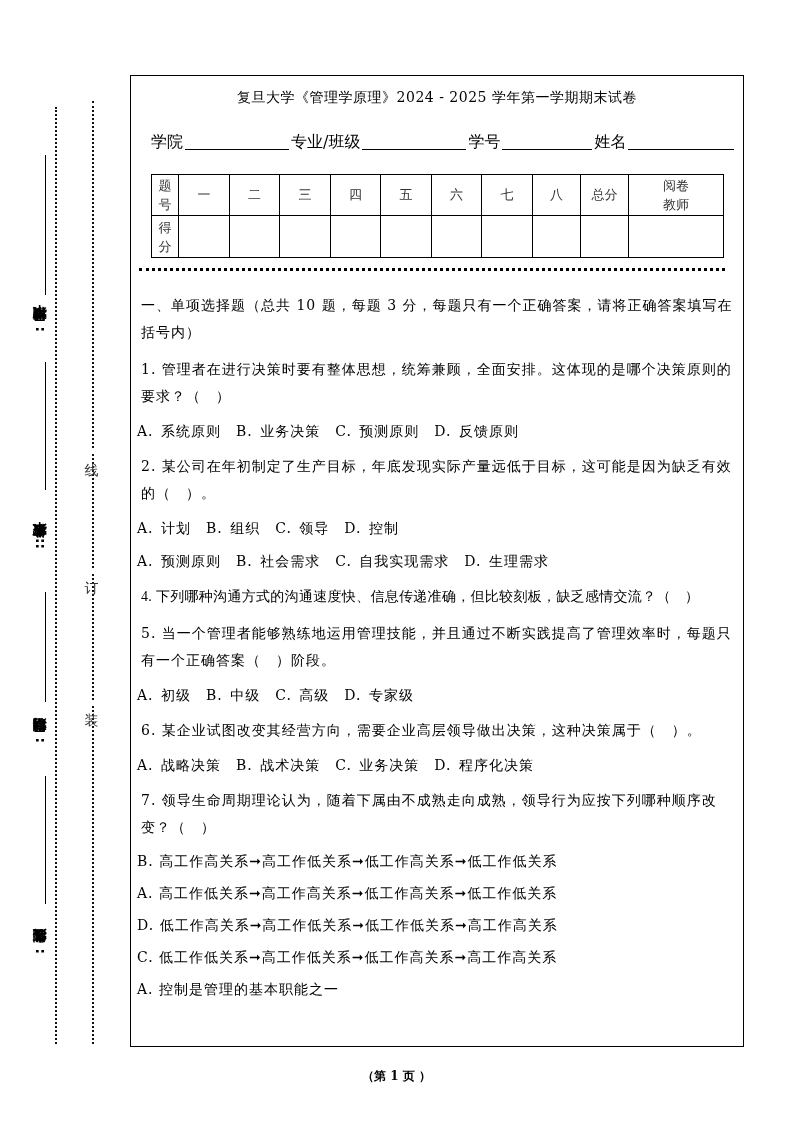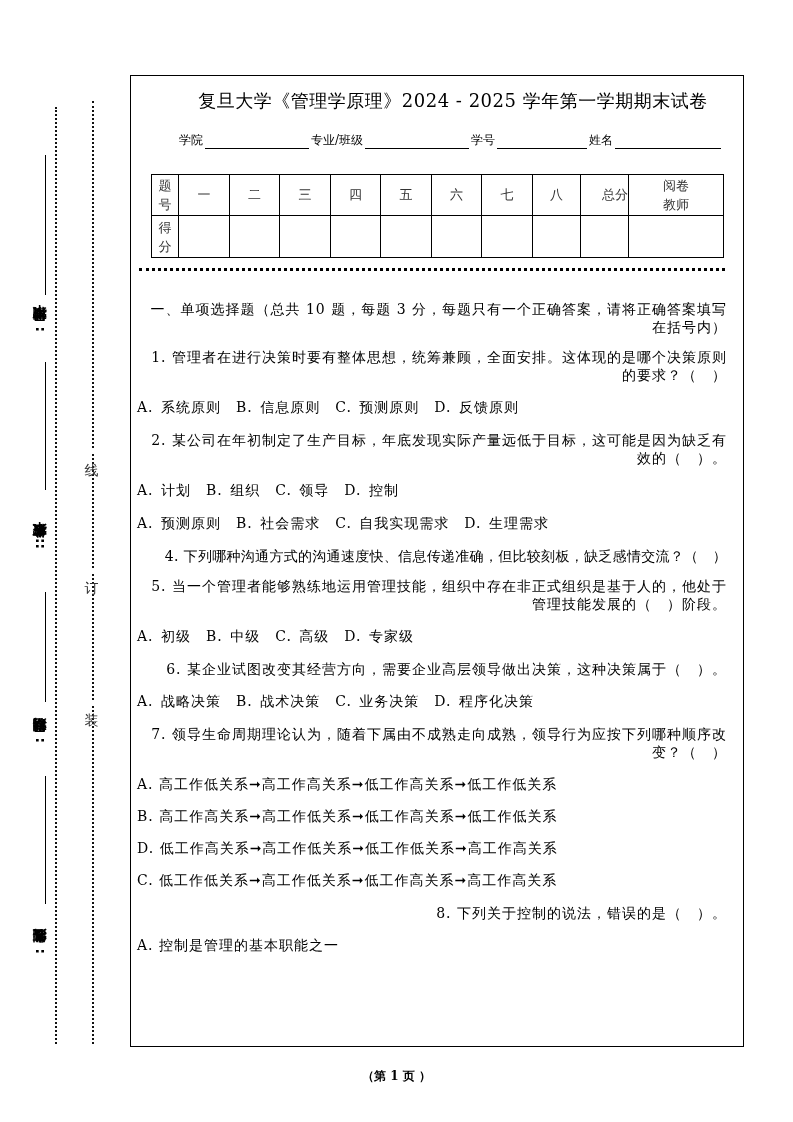--- a/index.html
+++ b/index.html
@@ -13,37 +13,37 @@
   .seal-char { position:absolute; left:84px; font-size:14px; color:#333; background:#fff;
                writing-mode:vertical-rl; line-height:16px; padding:2px 0; }
   .solidline { position:absolute; left:45px; width:0; border-left:1.5px solid #000; }
   .vlabel { position:absolute; left:28px; width:22px; font-family:"DejaVu Sans", sans-serif;
             font-weight:bold; font-size:14px; writing-mode:vertical-rl; transform:rotate(180deg);
             text-align:center; line-height:22px; background:#fff; }
 
   
   .frame { position:absolute; left:130px; top:75px; width:614px; height:972px;
            border:1.5px solid #000; box-sizing:border-box; }
-  .title { position:absolute; left:16px; top:13px; width:100%; text-align:center;
-           font-size:18px; letter-spacing:0.5px; white-space:nowrap; }
-  .info { position:absolute; left:48px; top:56px; font-size:12px; display:flex; align-items:flex-end; white-space:nowrap; }
+  .title { position:absolute; left:0; top:13px; width:100%; text-align:center;
+           font-size:14px; letter-spacing:0.5px; white-space:nowrap; }
+  .info { position:absolute; left:20px; top:56px; font-size:16px; display:flex; align-items:center; white-space:nowrap; }
   .info .blank { display:inline-block; border-bottom:1px solid #000; height:14px; margin:0 2px 0 2px; }
 
   table.score { position:absolute; left:20px; top:98px; border-collapse:collapse;
                 font-family:"DejaVu Serif", serif; font-size:13px; color:#333; }
   table.score td { border:1.2px solid #000; text-align:center; padding:0; }
   table.score tr.r1 td { height:40px; }
   table.score tr.r2 td { height:41px; }
   .twoline { line-height:19px; }
 
   .sep { position:absolute; left:8px; top:192px; width:586px; height:0; border-top:3px dotted #000; }
 
   .content { position:absolute; left:6px; top:212px; width:602px; font-size:14px;
              font-family:"DejaVu Serif", serif; letter-spacing:1px; }
-  .para { line-height:18px; margin:12px;text-align:right; }
+  .para { line-height:27px; margin:4px; }
   .q { margin-top:10px; }
   .opt { margin-top:10px; line-height:23px; word-spacing:2px; }
   .opt-line { margin-top:9px; line-height:23px; }
 
   .footer { position:absolute; left:0; width:793px; top:1068px; text-align:center;
             font-size:12px; font-weight:bold; font-family:"DejaVu Serif", serif; }
 </style>
 </head>
 <body>
 
@@ -86,21 +86,21 @@
         <div>号</div>
       </td>
       <td style="width:50px;">一</td>
       <td style="width:49px;">二</td>
       <td style="width:50px;">三</td>
       <td style="width:49px;">四</td>
       <td style="width:50px;">五</td>
       <td style="width:49px;">六</td>
       <td style="width:50px;">七</td>
       <td style="width:47px;">八</td>
-      <td style="width:47px;text-align:right;">总分</td>
+      <td style="width:47px;">总分</td>
       <td style="width:94px;font-family:Liberation Serif, serif;" class="twoline">
         <div>阅卷</div>
         <div>教师</div>
       </td>
     </tr>
     <tr class="r2">
       <td class="twoline">
         <div>得</div>
         <div>分</div>
       </td>
@@ -119,51 +119,48 @@
     </table>
 
   <div class="sep"></div>
 
   <div class="content">
     <p class="para">一、单项选择题（总共 10 题，每题 3 分，每题只有一个正确答案，请将正确答案填写在括号内）</p>
 
     <div class="q">
       <p class="para"><span>1.</span> <span>管理者在进行决策时要有整体思想，统筹兼顾，全面安排。这体现的是哪个决策原则的要求？（　）</span></p>
     </div>
-    <div class="opt">A. 系统原则　B. 信息原则　C. 预测原则　D. 反馈原则</div>
+    <div class="opt">A. 系统原则　B. 业务决策　C. 预测原则　D. 反馈原则</div>
 
     <div class="q">
       <p class="para"><span>2.</span> <span>某公司在年初制定了生产目标，年底发现实际产量远低于目标，这可能是因为缺乏有效的（　）。</span></p>
     </div>
     <div class="opt">A. 计划　B. 组织　C. 领导　D. 控制</div>
 
     <div class="opt">A. 预测原则　B. 社会需求　C. 自我实现需求　D. 生理需求</div>
 
     <div class="q">
-      <p class="para" style="letter-spacing:0.3px;"><span>4.</span> <span>下列哪种沟通方式的沟通速度快、信息传递准确，但比较刻板，缺乏感情交流？（　）</span></p>
+      <p class="para" style="letter-spacing:0.3px;font-family:Liberation Serif, serif;"><span>4.</span> <span>下列哪种沟通方式的沟通速度快、信息传递准确，但比较刻板，缺乏感情交流？（　）</span></p>
     </div>
 
     <div class="q">
-      <p class="para"><span>5.</span> <span>当一个管理者能够熟练地运用管理技能，组织中存在非正式组织是基于人的，他处于管理技能发展的（　）阶段。</span></p>
+      <p class="para"><span>5.</span> <span>当一个管理者能够熟练地运用管理技能，并且通过不断实践提高了管理效率时，每题只有一个正确答案（　）阶段。</span></p>
     </div>
     <div class="opt">A. 初级　B. 中级　C. 高级　D. 专家级</div>
 
     <div class="q">
       <p class="para"><span>6.</span> <span>某企业试图改变其经营方向，需要企业高层领导做出决策，这种决策属于（　）。</span></p>
     </div>
     <div class="opt">A. 战略决策　B. 战术决策　C. 业务决策　D. 程序化决策</div>
 
     <div class="q">
       <p class="para"><span>7.</span> <span>领导生命周期理论认为，随着下属由不成熟走向成熟，领导行为应按下列哪种顺序改变？（　）</span></p>
     </div>
+    <div class="opt-line">B. 高工作高关系➞高工作低关系➞低工作高关系➞低工作低关系</div>
     <div class="opt-line">A. 高工作低关系➞高工作高关系➞低工作高关系➞低工作低关系</div>
-    <div class="opt-line">B. 高工作高关系➞高工作低关系➞低工作高关系➞低工作低关系</div>
     <div class="opt-line">D. 低工作高关系➞高工作低关系➞低工作低关系➞高工作高关系</div>
     <div class="opt-line">C. 低工作低关系➞高工作低关系➞低工作高关系➞高工作高关系</div>
 
-    <div class="q">
-      <p class="para"><span>8.</span> <span>下列关于控制的说法，错误的是（　）。</span></p>
-    </div>
     <div class="opt-line">A. 控制是管理的基本职能之一</div>
   </div>
 </div>
 
 <div class="footer">（第 1 页 ）</div>
 
 </body></html>

